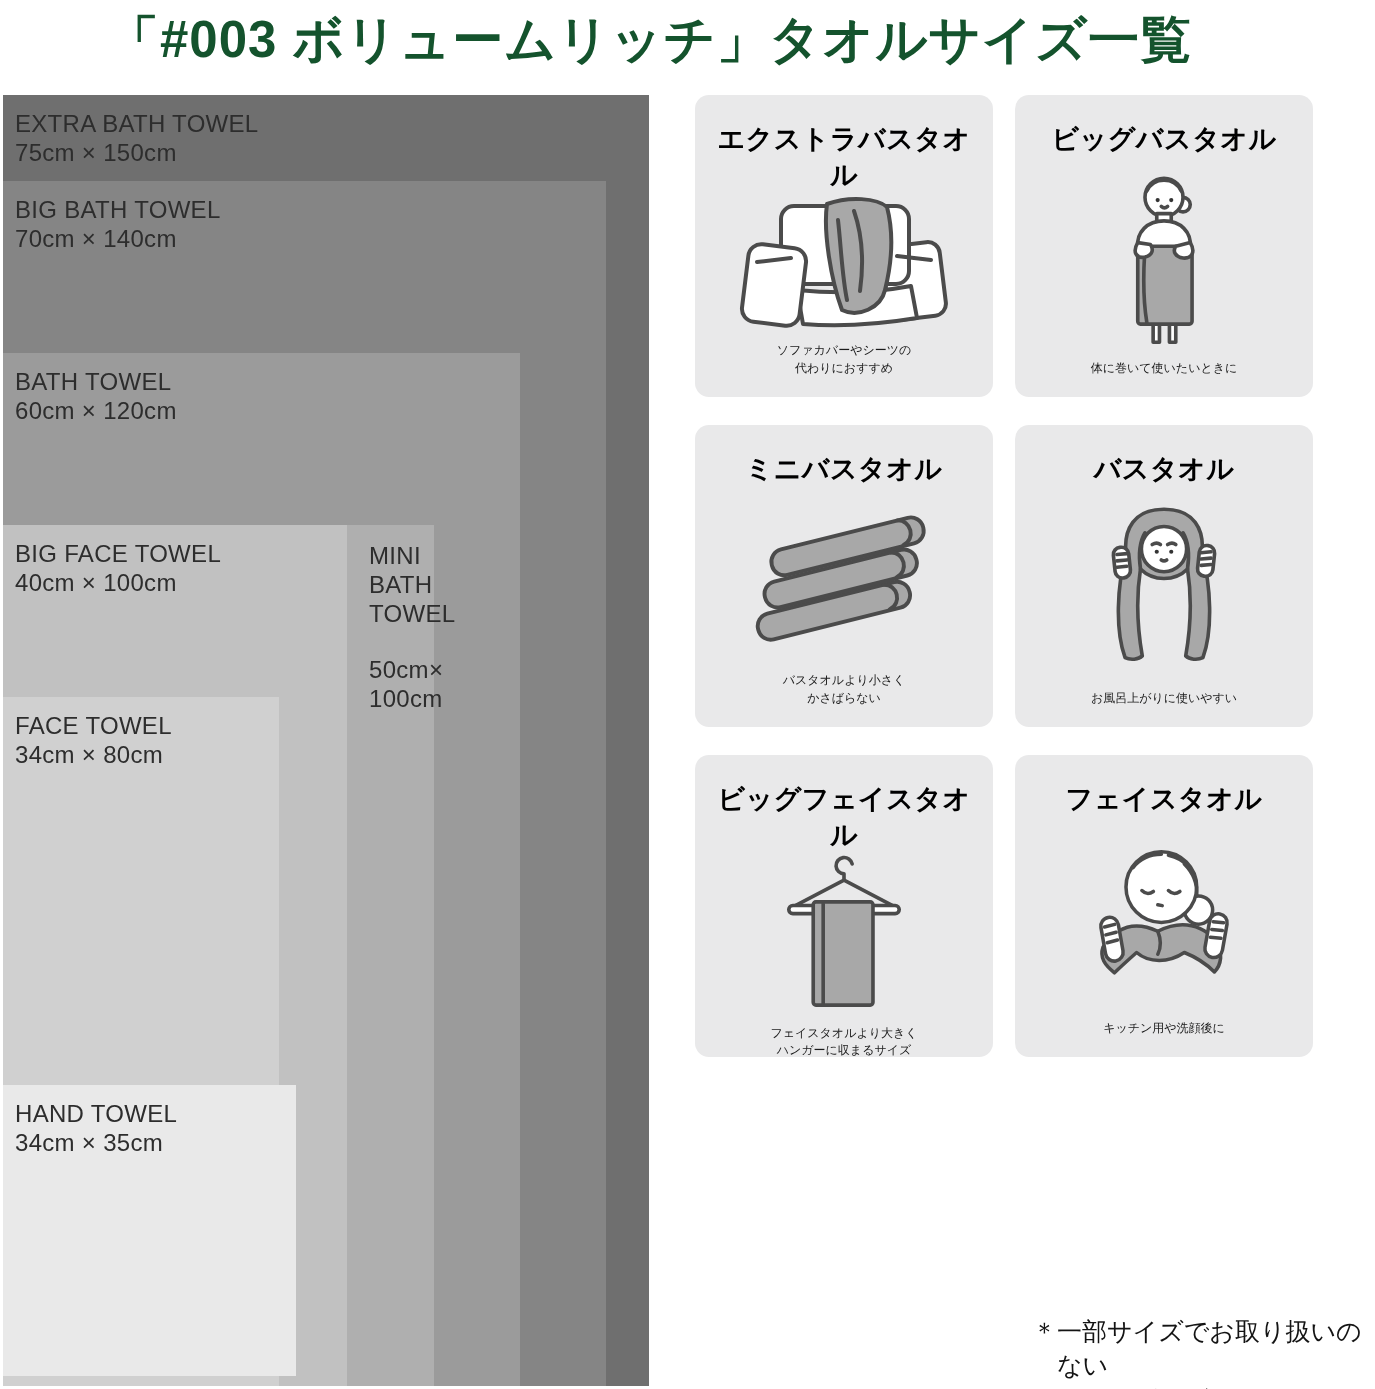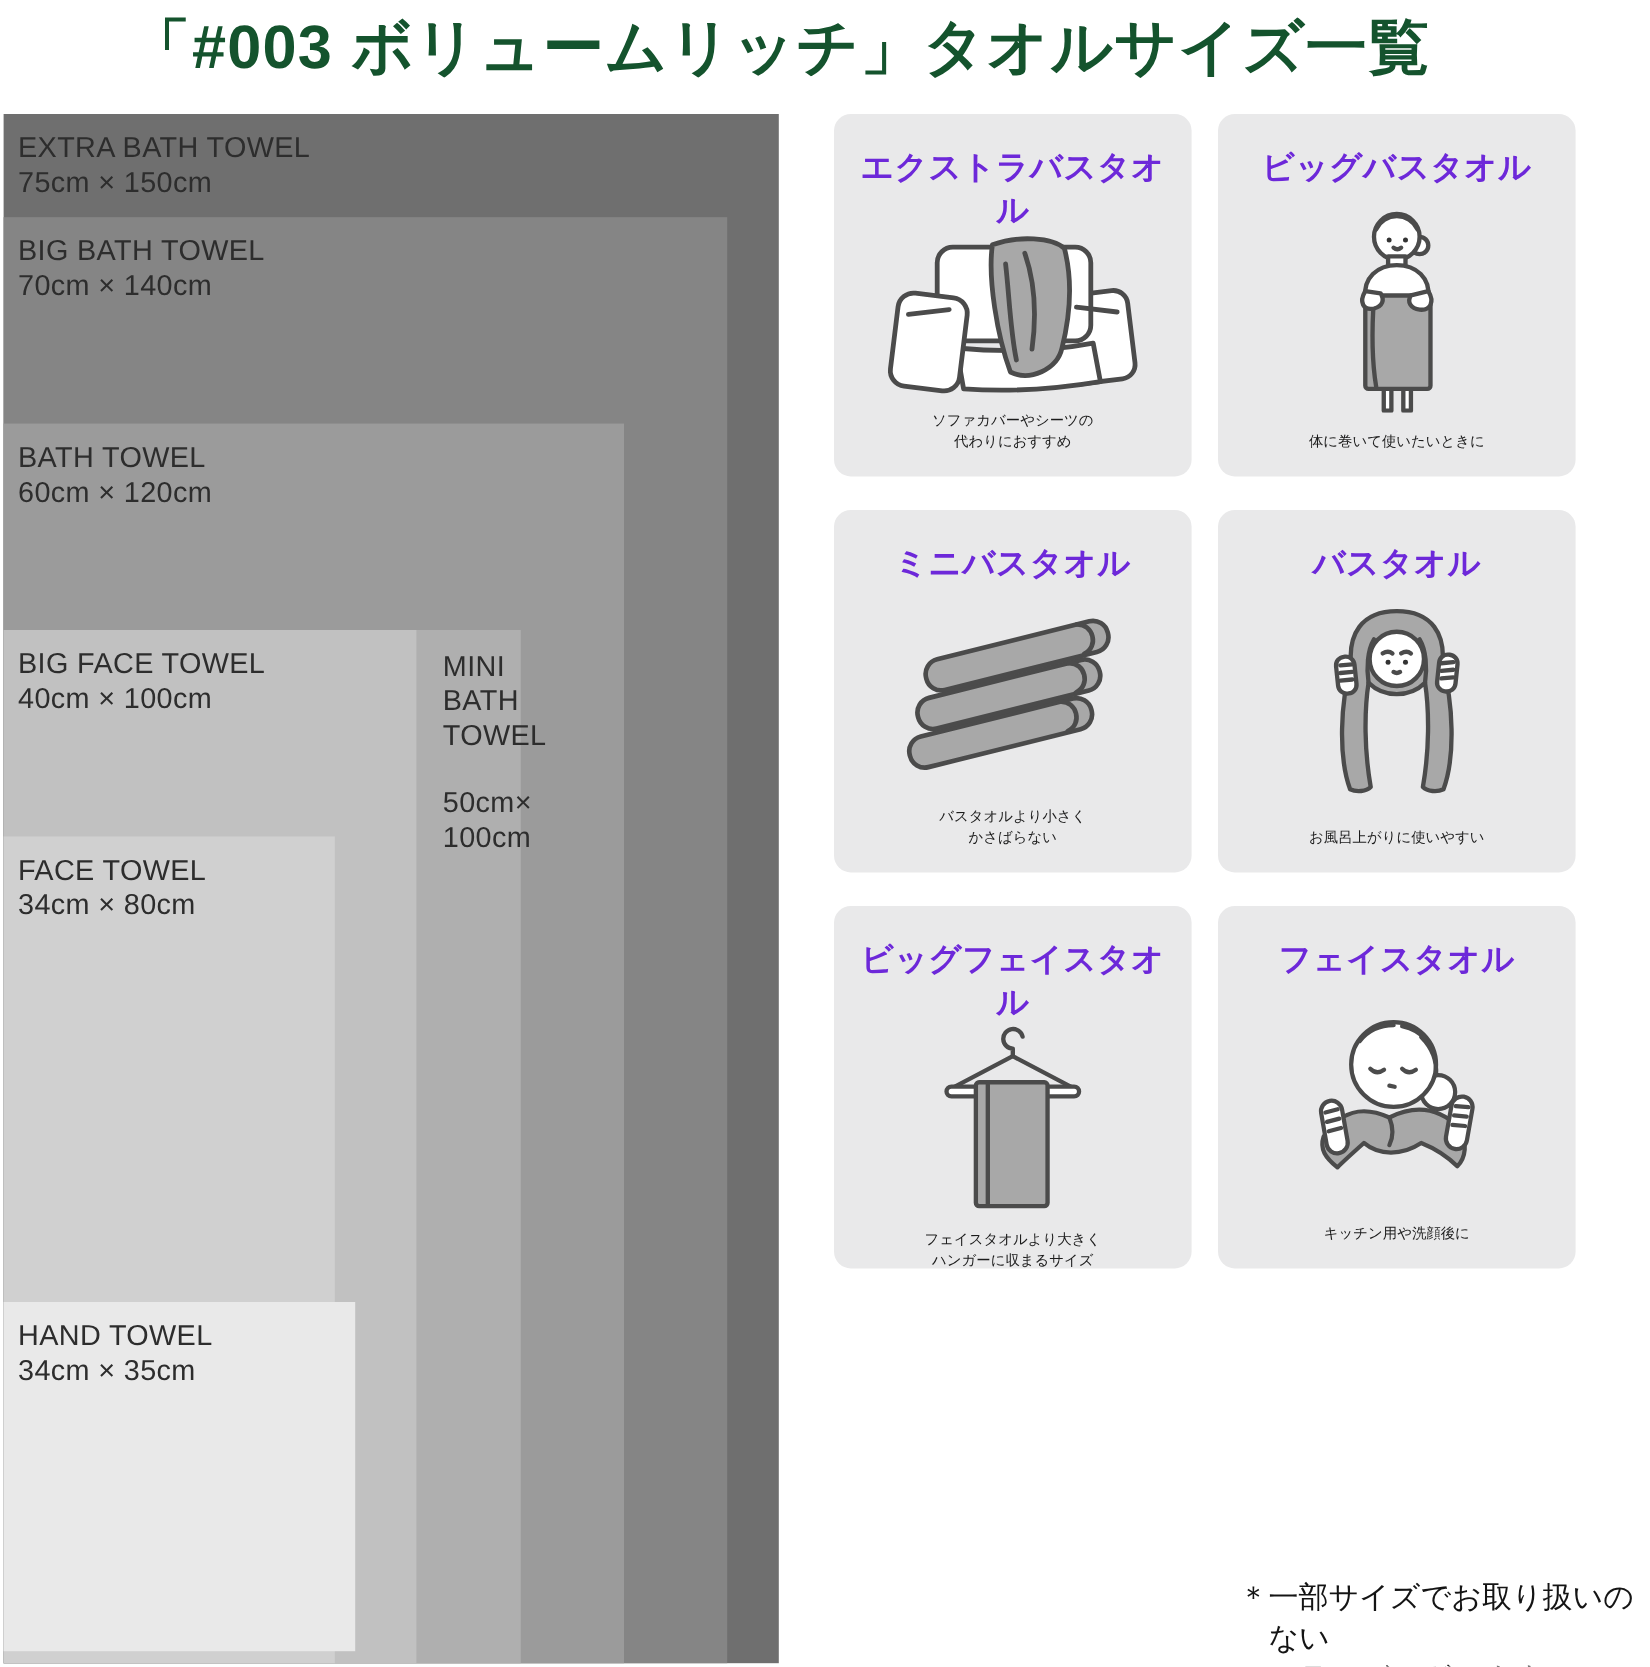--- a/index.html
+++ b/index.html
@@ -26,21 +26,21 @@
   .rect-mini-bath .rect-label{left:366px;top:16px;}
   .rect-mini-bath .rect-size{margin-top:27px;}
 
   
   .cards{position:absolute;left:695px;top:95px;width:618px;
          display:grid;grid-template-columns:298px 298px;grid-template-rows:repeat(4,302px);
          column-gap:22px;row-gap:28px;}
   .card{background:#e9e9ea;border-radius:14px;box-sizing:border-box;
         display:flex;flex-direction:column;align-items:center;
         padding:26px 10px 20px;}
-  .card-title{font-size:27px;font-weight:800;color:#6d28d9;text-align:center;letter-spacing:.5px;}
+  .card-title{font-size:27px;font-weight:800;color:#000000;text-align:center;letter-spacing:.5px;}
   .card-illust{flex:1;display:flex;align-items:center;justify-content:center;}
   .card-caption{font-size:12px;color:#1b1b1b;text-align:center;line-height:1.45;white-space:pre-line;}
 
   
   .note{position:absolute;left:1032px;top:1314px;font-size:25px;line-height:34px;color:#141414;
         padding-left:25px;text-indent:-25px;white-space:pre-line;}
 
   
   .ln{fill:none;stroke:#4b4b4b;stroke-width:4;stroke-linecap:round;stroke-linejoin:round;}
   .wh{fill:#ffffff;stroke:#4b4b4b;stroke-width:4;stroke-linejoin:round;stroke-linecap:round;}

